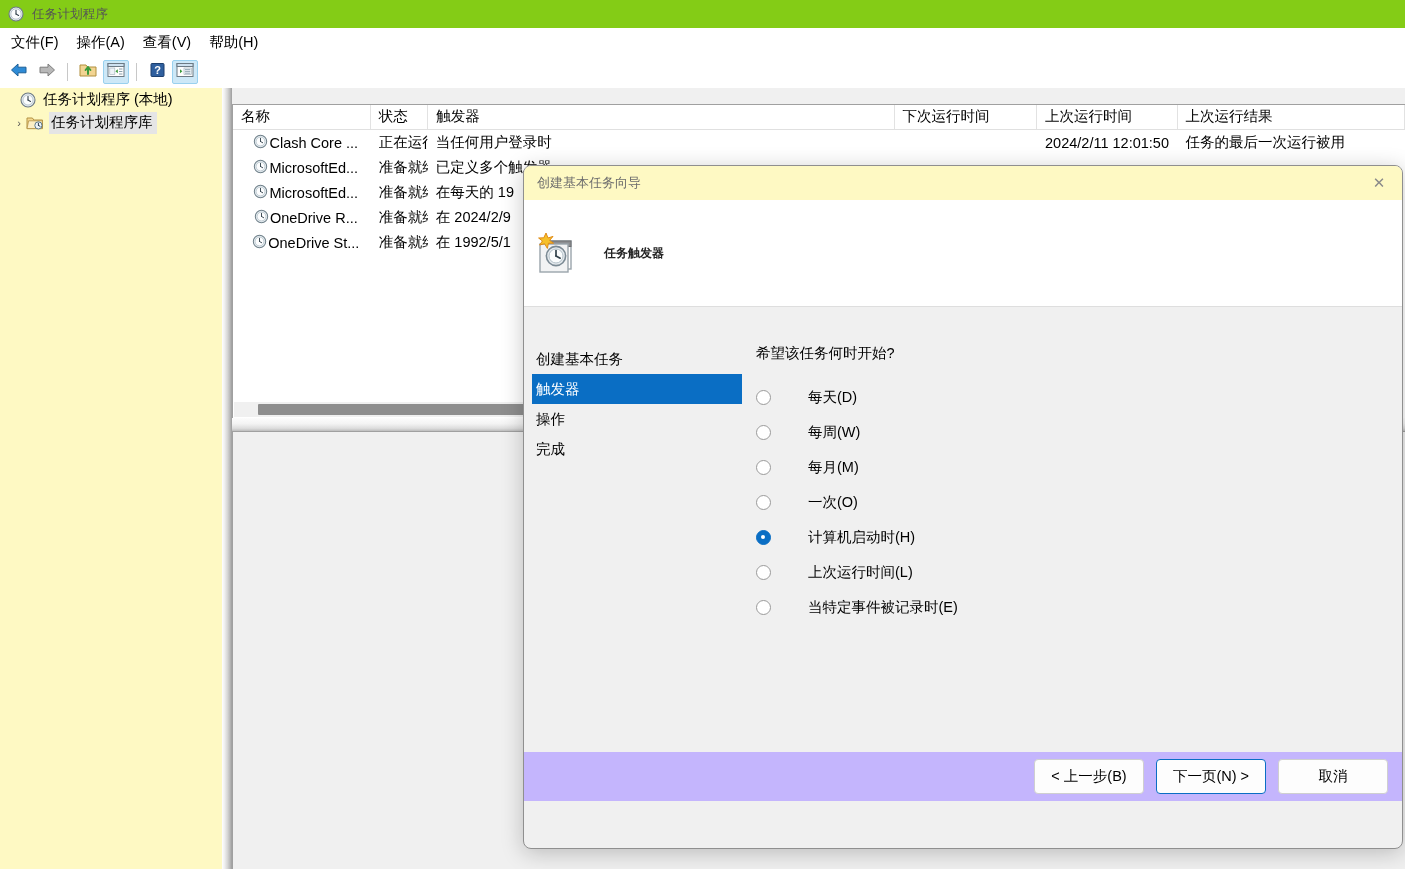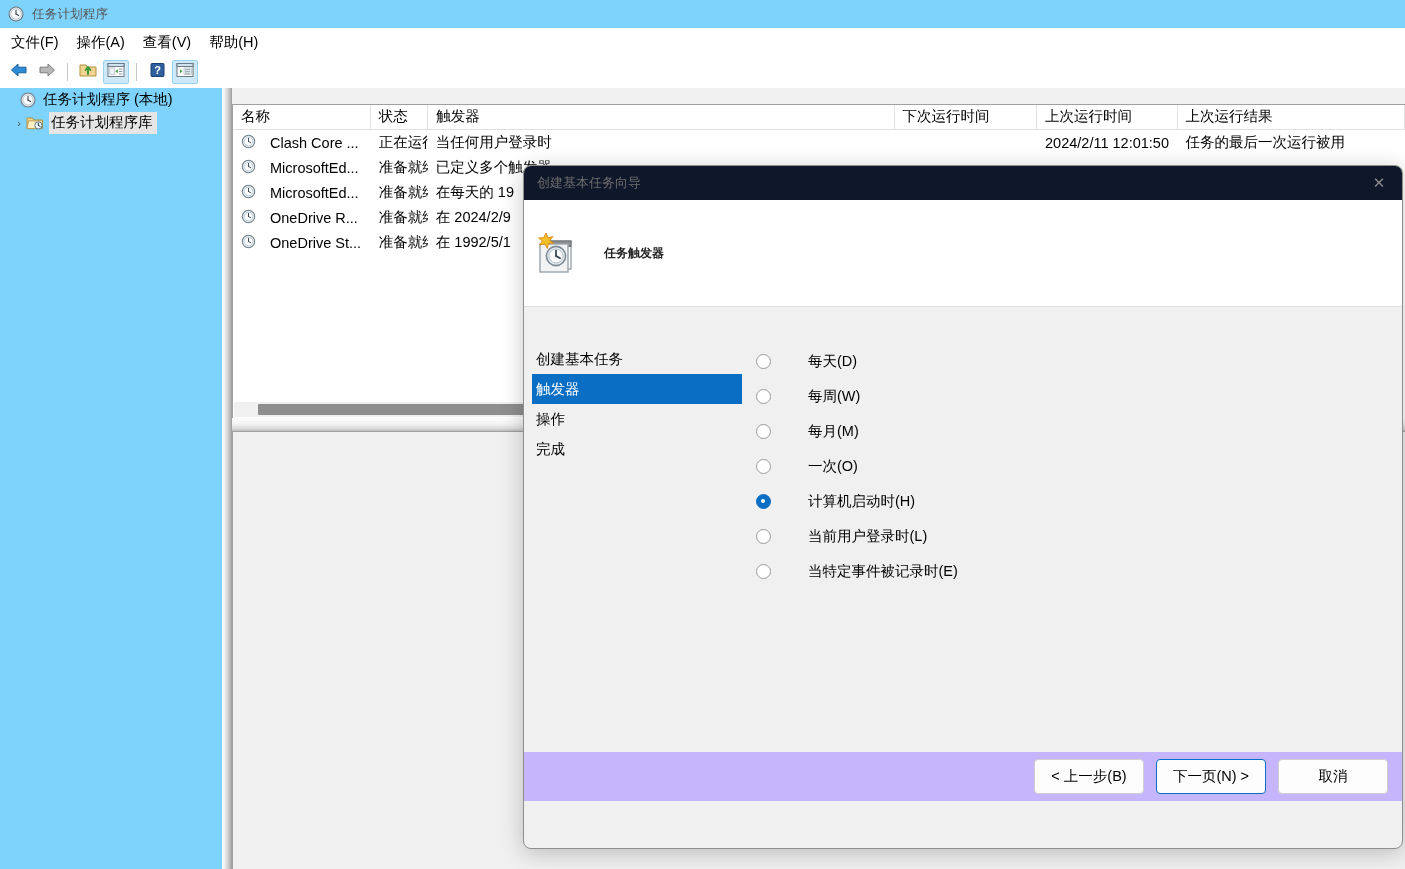--- a/index.html
+++ b/index.html
@@ -16,21 +16,21 @@
     position: relative;
     width: 1405px;
     height: 869px;
     background: #ffffff;
   }
 
   
   .titlebar {
     position: absolute; left: 0; top: 0;
     width: 1405px; height: 28px;
-    background: #7dd3fc;
+    background: #84cc16;
     display: flex; align-items: center;
     padding-left: 8px;
   }
   .titlebar .app-icon {
     width: 16px; height: 16px; margin-right: 8px;
     flex: 0 0 auto;
   }
   .titlebar .title-text {
     font-size: 12.5px;
     color: #555555;
@@ -76,21 +76,21 @@
     width: 1px; height: 18px;
     background: #c8c8c8;
     margin: 0 5px;
   }
 
   
   .tree-pane {
     position: absolute;
     left: 0; top: 88px;
     width: 222px; height: 781px;
-    background: #7dd3fc;
+    background: #fef9c3;
     overflow: hidden;
   }
   .tree-node {
     display: flex; align-items: center;
     height: 23px;
     font-size: 14.5px;
     color: #000;
     padding-left: 6px;
     white-space: nowrap;
     cursor: default;
@@ -156,21 +156,21 @@
     color: #000;
     white-space: nowrap;
     cursor: default;
   }
   .lv-row .cell {
     padding-left: 8px;
     overflow: hidden;
     white-space: nowrap;
     display: flex; align-items: center;
   }
-  .lv-row .cell.name { gap: 14px; }
+  .lv-row .cell.name { gap: 1px; justify-content: center; }
   .c-name { width: 145px; }
   .c-status { width: 60px; }
   .c-trigger { width: 493px; }
   .c-next { width: 150px; }
   .c-last { width: 148px; }
   .c-result { width: 240px; }
 
   .hscroll-track {
     position: absolute;
     left: 1px; bottom: 1px;
@@ -209,21 +209,21 @@
     width: 880px; height: 684px;
     background: #f0f0f0;
     border: 1px solid #8f8f8f;
     border-radius: 8px;
     box-shadow: 0 4px 22px rgba(0,0,0,.22);
     overflow: hidden;
   }
   .dlg-titlebar {
     position: relative;
     height: 34px;
-    background: #0f172a;
+    background: #fef9c3;
     display: flex; align-items: center; text-align: right;
   }
   .dlg-title {
     font-size: 13px;
     color: #6d6d6d;
     padding-left: 13px;
   }
   .dlg-close {
     position: absolute; right: 0; top: 0;
     width: 46px; height: 34px;
@@ -598,20 +598,21 @@
     <div class="dlg-body">
 
       <div class="wiz-nav">
         <div class="wiz-step">创建基本任务</div>
         <div class="wiz-step active">触发器</div>
         <div class="wiz-step">操作</div>
         <div class="wiz-step">完成</div>
       </div>
 
       <div class="wiz-content">
+        <div class="wiz-question">希望该任务何时开始?</div>
 
         <div class="radio-row">
           <span class="radio"></span>
           <span class="radio-label">每天(D)</span>
         </div>
         <div class="radio-row">
           <span class="radio"></span>
           <span class="radio-label">每周(W)</span>
         </div>
         <div class="radio-row">
@@ -621,21 +622,21 @@
         <div class="radio-row">
           <span class="radio"></span>
           <span class="radio-label">一次(O)</span>
         </div>
         <div class="radio-row">
           <span class="radio checked"></span>
           <span class="radio-label">计算机启动时(H)</span>
         </div>
         <div class="radio-row">
           <span class="radio"></span>
-          <span class="radio-label">当前用户登录时(L)</span>
+          <span class="radio-label">上次运行时间(L)</span>
         </div>
         <div class="radio-row">
           <span class="radio"></span>
           <span class="radio-label">当特定事件被记录时(E)</span>
         </div>
       </div>
 
       <div class="dlg-footer">
         <div class="dbtn">&lt; 上一步(B)</div>
         <div class="dbtn default">下一页(N) &gt;</div>

